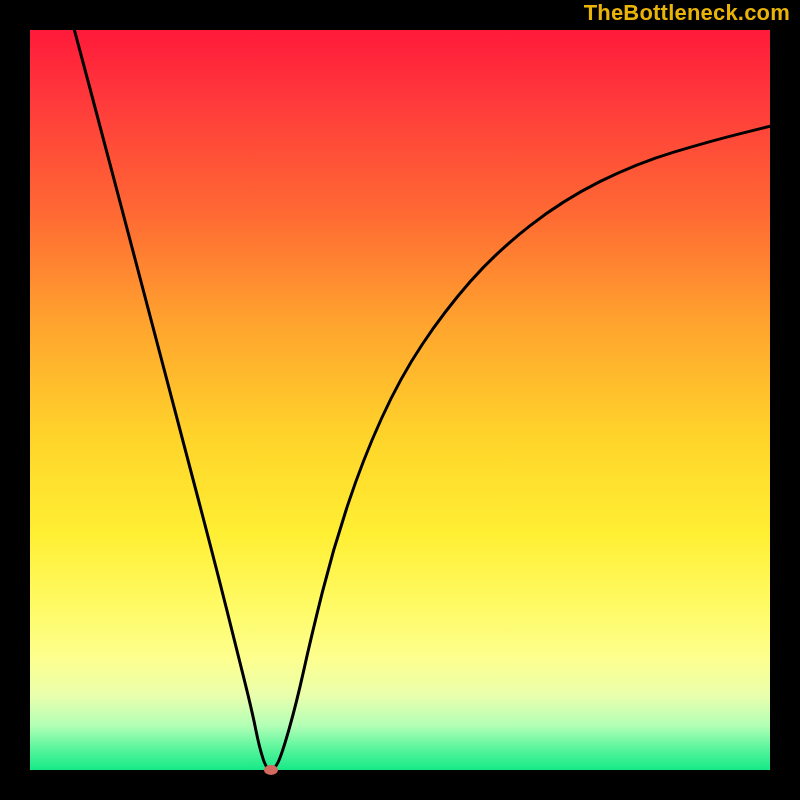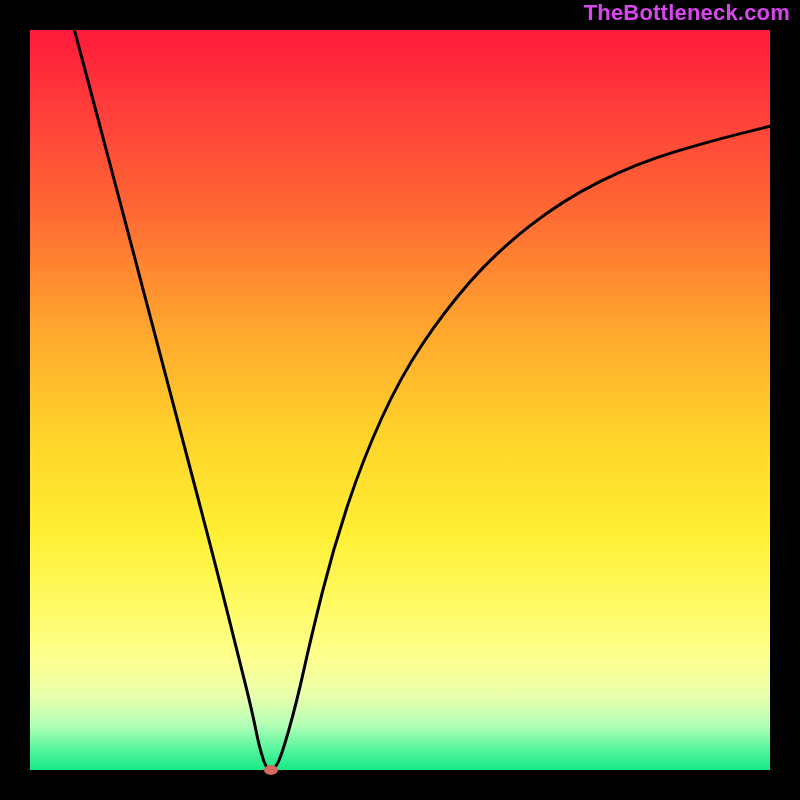--- a/index.html
+++ b/index.html
@@ -54,21 +54,21 @@
     transform: translate(-50%, -50%);
     pointer-events: none;
   }
   #watermark {
     position: absolute;
     top: 0;
     right: 10px;
     font-family: Arial, Helvetica, sans-serif;
     font-size: 22px;
     font-weight: 600;
-    color: #d946ef;
+    color: #eab308;
     letter-spacing: 0.2px;
     user-select: none;
   }
 </style>
 </head>
 <body>
 
 <div id="container">
   <div id="watermark">TheBottleneck.com</div>
   <div id="plot-area">

